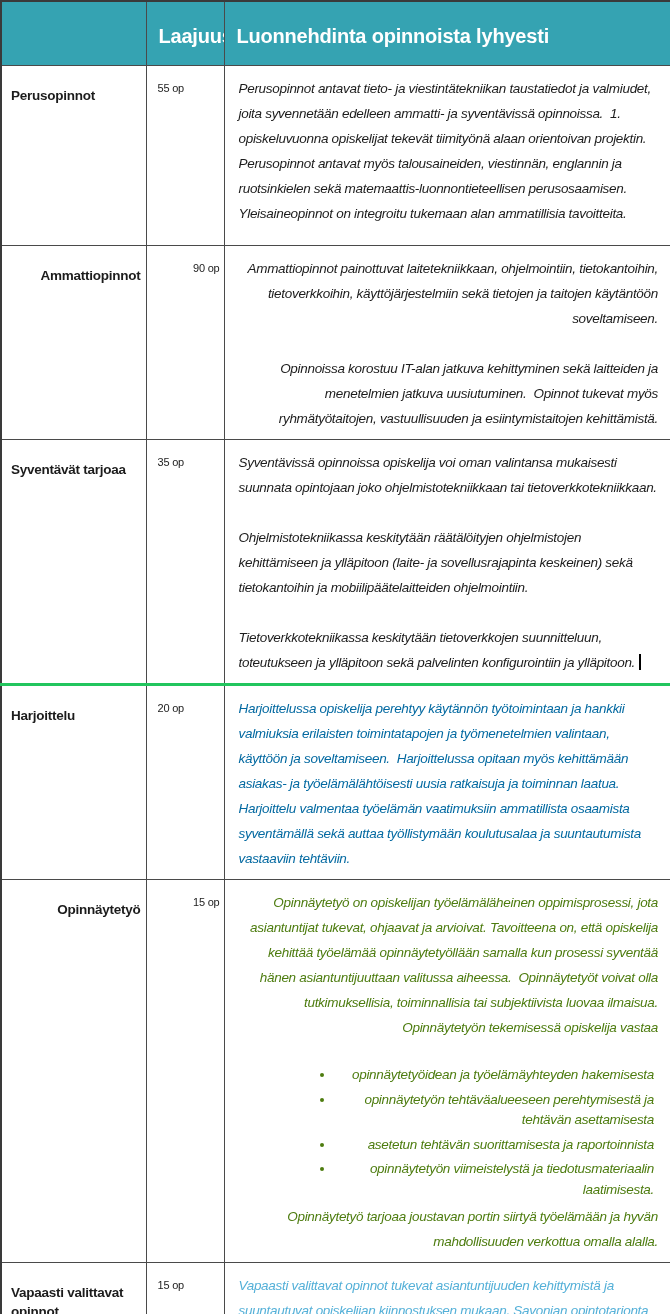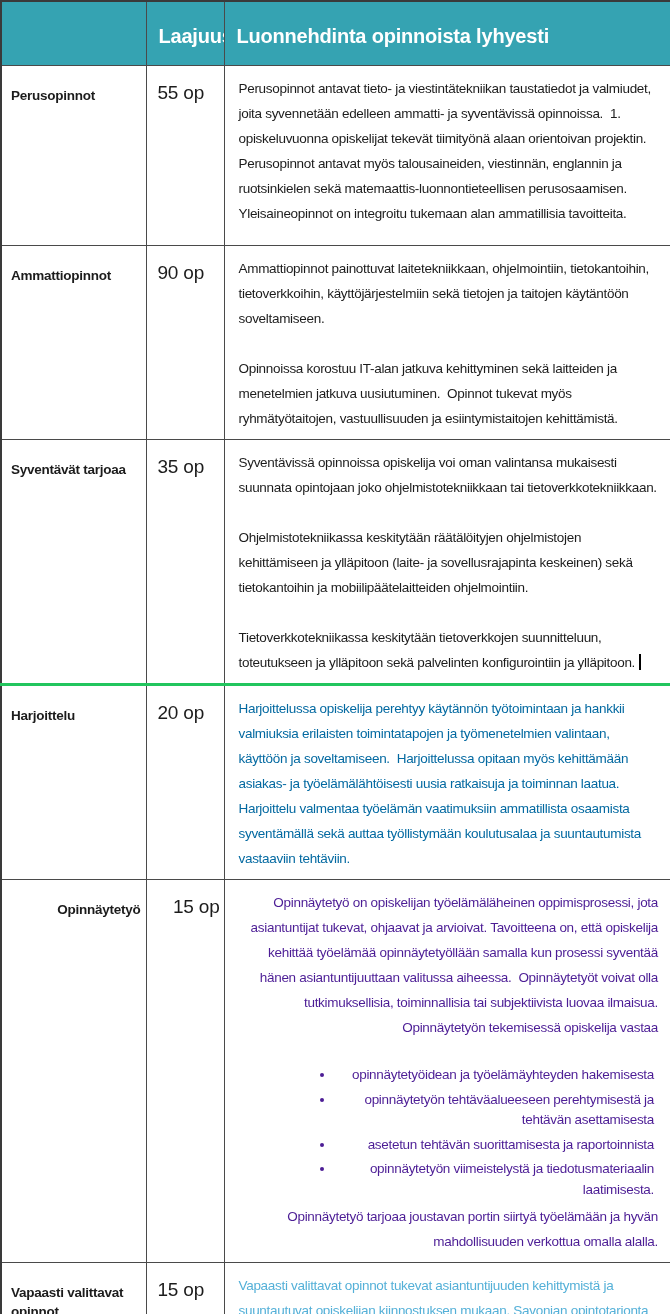--- a/index.html
+++ b/index.html
@@ -40,29 +40,30 @@
     letter-spacing:-0.2px;
   }
   td.col-label{
     font-weight:bold;
     font-size:13.5px;
     line-height:19px;
     letter-spacing:-0.25px;
     padding:20px 5px 10px 9px;
   }
   td.col-credits{
-    font-size:19px;
+    font-size:11px;
     padding:16px 4px 10px 11px;
     letter-spacing:-0.2px;
   }
   td.col-desc{
     font-size:13.5px;
     line-height:25px;
     letter-spacing:-0.3px;
     padding:10px 12px 8px 14px;
+    font-style:italic;
   }
   p.para{
     margin:0 0 25px 0;
     white-space:pre-wrap;
   }
   p.para:last-child{margin-bottom:0;}
   ul.bullets{
     margin:0;
     padding:0 0 0 92px;
     line-height:20.5px;
@@ -71,21 +72,21 @@
   span.caret{
     display:inline-block;
     width:2px;
     height:16px;
     background:#000;
     margin-left:4px;
     vertical-align:-3px;
   }
   
   tbody tr:nth-child(1){height:180px;}
-  tbody tr:nth-child(2){height:171px;}
+  tbody tr:nth-child(2){height:171px;text-align:right;}
   tbody tr:nth-child(3){height:235px;}
   tbody tr:nth-child(4){height:177px;}
   tbody tr:nth-child(5){height:325px;text-align:right;}
   tbody tr:nth-child(6){height:115px;}
   tbody tr:nth-child(7){height:54px;}
   tr.thick-top td{border-top:3px solid #22c55e;}
 </style>
 </head>
 <body>
 
@@ -130,21 +131,21 @@
       <tr class="thick-top">
         <td class="col-label">Harjoittelu</td>
         <td class="col-credits">20 op</td>
         <td class="col-desc" style="color: #0369a1;">
           <p class="para">Harjoittelussa opiskelija perehtyy käytännön työtoimintaan ja hankkii valmiuksia erilaisten toimintatapojen ja työmenetelmien valintaan, käyttöön ja soveltamiseen.  Harjoittelussa opitaan myös kehittämään asiakas- ja työelämälähtöisesti uusia ratkaisuja ja toiminnan laatua. Harjoittelu valmentaa työelämän vaatimuksiin ammatillista osaamista syventämällä sekä auttaa työllistymään koulutusalaa ja suuntautumista vastaaviin tehtäviin.</p>
         </td>
       </tr>
       <tr>
         <td class="col-label">Opinnäytetyö</td>
         <td class="col-credits">15 op</td>
-        <td class="col-desc" style="color: #4c1d95;">
+        <td class="col-desc" style="color: #4d7c0f;">
           <p class="para">Opinnäytetyö on opiskelijan työelämäläheinen oppimisprosessi, jota asiantuntijat tukevat, ohjaavat ja arvioivat. Tavoitteena on, että opiskelija kehittää työelämää opinnäytetyöllään samalla kun prosessi syventää hänen asiantuntijuuttaan valitussa aiheessa.  Opinnäytetyöt voivat olla tutkimuksellisia, toiminnallisia tai subjektiivista luovaa ilmaisua. Opinnäytetyön tekemisessä opiskelija vastaa</p>
           <ul class="bullets">
             <li>opinnäytetyöidean ja työelämäyhteyden hakemisesta</li>
             <li>opinnäytetyön tehtäväalueeseen perehtymisestä ja tehtävän asettamisesta</li>
             <li>asetetun tehtävän suorittamisesta ja raportoinnista</li>
             <li>opinnäytetyön viimeistelystä ja tiedotusmateriaalin laatimisesta.</li>
           </ul>
           <p class="para">Opinnäytetyö tarjoaa joustavan portin siirtyä työelämään ja hyvän mahdollisuuden verkottua omalla alalla.</p>
         </td>
       </tr>

